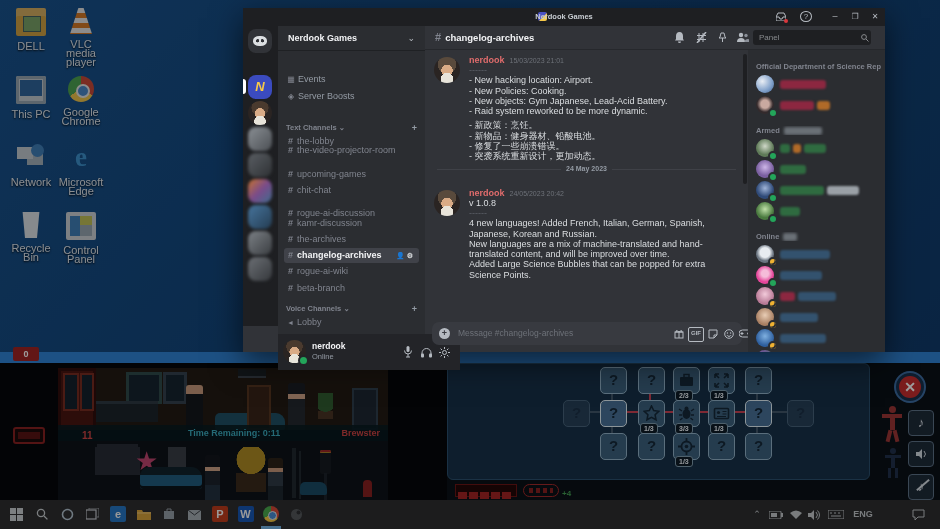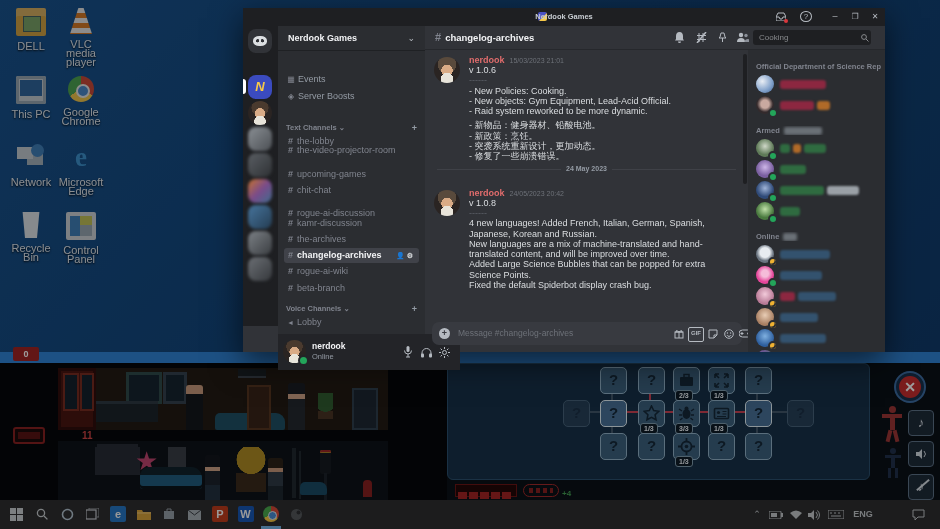--- a/index.html
+++ b/index.html
@@ -232,20 +232,24 @@
       <div class="prop" style="left:205px;top:92px;width:15px;height:45px;background:linear-gradient(#11151c 0 12px,#cfa184 12px 16px,#1b222c 16px 30px,#22303f 30px);border-radius:3px 3px 0 0;"></div>
       <div class="prop" style="left:236px;top:84px;width:30px;height:45px;background:radial-gradient(circle at 50% 28%,#b08a1e 40%,transparent 41%),linear-gradient(transparent 0 26px,#3a2a1a 26px);"></div>
       <div class="prop" style="left:268px;top:95px;width:15px;height:42px;background:linear-gradient(#2c2117 0 10px,#c89878 10px 14px,#2e3a46 14px 28px,#1c2630 28px);border-radius:3px 3px 0 0;"></div>
       <div class="prop" style="left:292px;top:85px;width:4px;height:50px;background:#202830;box-shadow:6px 2px 0 -1px #202830;"></div>
       <div class="prop" style="left:320px;top:87px;width:11px;height:24px;background:#151a21;border-radius:2px;box-shadow:inset 0 3px 0 -1px #a22626,inset 0 9px 0 -6px #a87f22;"></div>
       <div class="prop" style="left:324px;top:110px;width:3px;height:27px;background:#1b222a;"></div>
       <div class="prop" style="left:300px;top:119px;width:27px;height:13px;background:#174a66;border-radius:5px 7px 2px 2px;"></div>
       <div class="prop" style="left:363px;top:117px;width:9px;height:17px;background:#8c1f1f;border-radius:4px 4px 0 0;"></div>
     </div>
 
+    <div id="timebar">
+      <span id="time-text">Time Remaining: 0:11</span>
+      <span id="enemy-text">Brewster</span>
+    </div>
     <div id="hud-topbox">0</div>
     <div id="hud-midbox"></div>
     <div id="hud-midnum">11</div>
 
     <div id="skill-panel"></div>
 
     <div id="healthbar"><i></i><i></i><i></i><i></i><i></i></div>
     <div id="healthpill"></div>
     <div id="gainmark">+4</div>
 
@@ -565,52 +569,51 @@
           </svg>
       </div>
       <div class="hico" style="left:309px;">
         <svg width="13" height="11" viewBox="0 0 13 11" style="margin:2px auto 0;">
             <circle cx="5" cy="3" r="2.2" fill="#b5bac1"></circle>
             <path d="M1 10a4 4 0 0 1 8 0z" fill="#b5bac1"></path>
             <circle cx="10" cy="3.5" r="1.7" fill="#8b9099"></circle>
             <path d="M8.5 10a3.2 3.2 0 0 1 4.5-2.8V10z" fill="#8b9099"></path>
           </svg>
       </div>
-      <div id="searchbox">Cooking</div>
+      <div id="searchbox">Panel</div>
       <svg class="mag" width="8" height="8" viewBox="0 0 8 8" style="position:absolute;left:436px;top:8px;">
           <circle cx="3" cy="3" r="2.4" fill="none" stroke="#87898c"></circle>
           <path d="M5 5l2.5 2.5" stroke="#87898c"></path>
         </svg>
     </div>
 
     <div id="chat">
         <div class="msg">
           <div class="mav"></div>
           <div class="mhead"><span class="mauthor">nerdook</span><span class="mts">15/03/2023 21:01</span></div>
-          <div class="line">v 1.0.6</div>
           <div class="line sep">------</div>
+          <div class="line">- New hacking location: Airport.</div>
           <div class="line">- New Policies: Cooking.</div>
-          <div class="line">- New objects: Gym Equipment, Lead-Acid Official.</div>
+          <div class="line">- New objects: Gym Japanese, Lead-Acid Battery.</div>
           <div class="line">- Raid system reworked to be more dynamic.</div>
           <div class="gapline"></div>
+          <div class="line">- 新政策：烹饪。</div>
           <div class="line">- 新物品：健身器材、铅酸电池。</div>
-          <div class="line">- 新政策：烹饪。</div>
+          <div class="line">- 修复了一些崩溃错误。</div>
           <div class="line">- 突袭系统重新设计，更加动态。</div>
-          <div class="line">- 修复了一些崩溃错误。</div>
         </div>
         <div class="divider"><b>24 May 2023</b></div>
         <div class="msg">
           <div class="mav"></div>
           <div class="mhead"><span class="mauthor">nerdook</span><span class="mts">24/05/2023 20:42</span></div>
           <div class="line">v 1.0.8</div>
           <div class="line sep">------</div>
           <div class="line wrap">4 new languages! Added French, Italian, German, Spanish, Japanese, Korean and Russian.</div>
           <div class="line wrap">New languages are a mix of machine-translated and hand-translated content, and will be improved over time.</div>
           <div class="line wrap">Added Large Science Bubbles that can be popped for extra Science Points.</div>
-          <div class="line">Fixed the default Spiderbot display crash bug.</div>
         </div>
       </div>
     <div id="chat-scrollbar"></div>
 
     <div id="inputbar">
       <div id="plus-circ">+</div>
       <div id="input-ph">Message #changelog-archives</div>
       <div class="inico" style="left:240px;">
         <svg width="10" height="10" viewBox="0 0 10 10" style="margin:1.5px auto 0;">
             <rect x="1" y="3" width="8" height="6" fill="none" stroke="#b5bac1"></rect>

